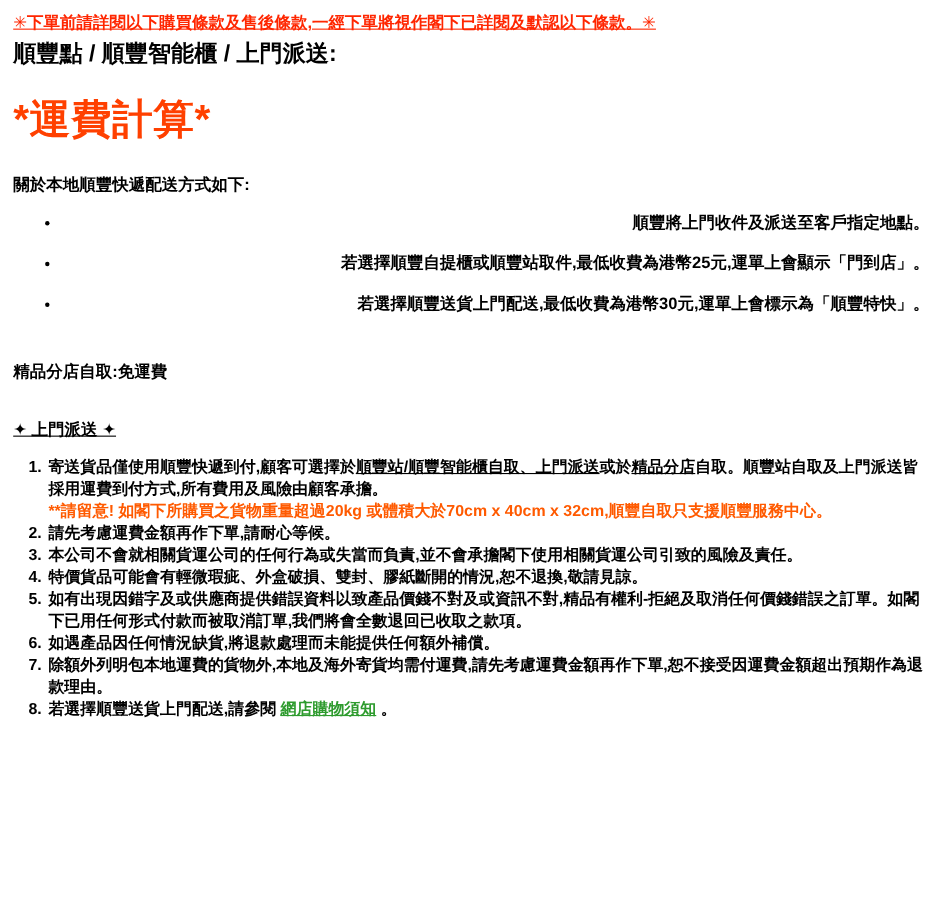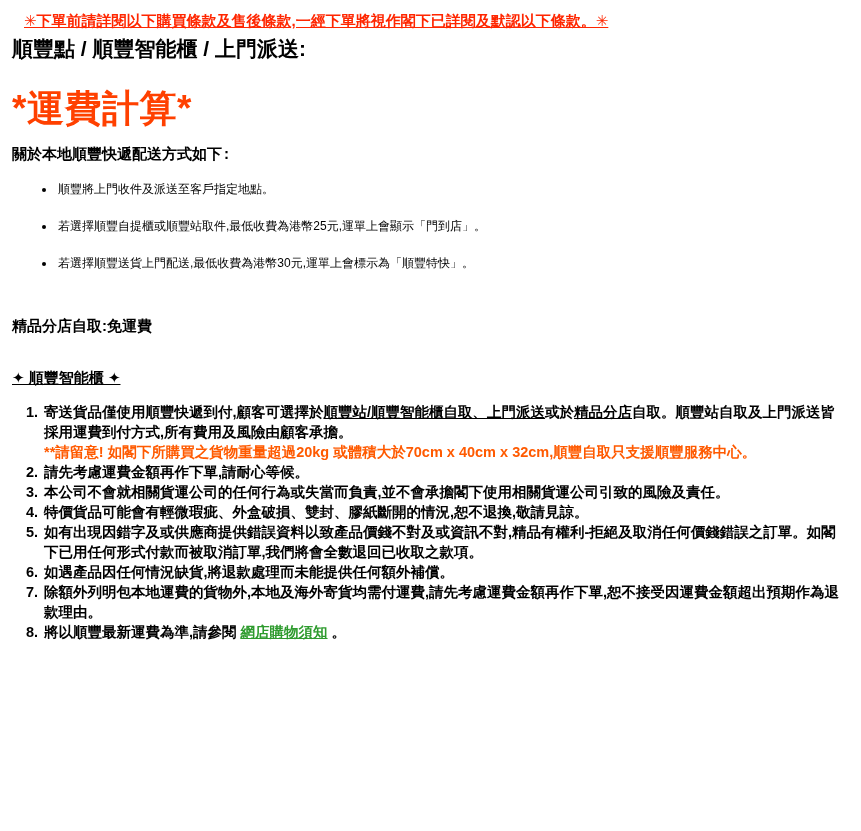--- a/index.html
+++ b/index.html
@@ -14,21 +14,21 @@
   html,body{margin:0;padding:0;}
   body{
     width:861px;height:831px;overflow:hidden;
     background:var(--page_bg);
     color:var(--text_black);
     font-family:"Liberation Sans","DejaVu Sans",sans-serif;
   }
   .page{padding:10px 16px 0 12px;}
 
   .top-notice{
-    margin:2px 12px 0;
+    margin:2px 0 0;
     color:var(--top_red);
     font-size:15px;line-height:1.25;
     font-weight:bold;
     text-decoration:underline;
   }
   .sec-heading{
     margin:48px 0 0;
     font-size:17px;line-height:1.2;
     font-weight:bold;
     text-decoration:underline;
@@ -44,27 +44,28 @@
     font-size:37px;line-height:1.15;
     font-weight:bold;
     letter-spacing:0.5px;
   }
   .body-bold{
     margin:18px 0 0;
     font-size:15px;line-height:22px;
     font-weight:bold;
     max-width:840px;
   }
-  .intro{margin-top:14px;font-family:Liberation Mono, monospace;}
+  .intro{margin-top:27px;}
   .bullets{
     margin:12px 0 0;
     padding-left:44px;
-    font-size:12px;line-height:21px;
-    font-weight:normal;
+    font-size:15px;line-height:21px;
+    font-weight:bold;
     list-style:disc;
+    text-align:right;
   }
   .bullets li{margin-bottom:16px;padding-left:2px;}
   .note{
     margin:26px 0 0;
     font-size:14px;line-height:18px;
     font-weight:400;
   }
   .pickup{
     margin:41px 0 0;
     font-size:15px;line-height:21px;
@@ -110,31 +111,31 @@
 
   <ul class="bullets">
     <li>順豐將上門收件及派送至客戶指定地點。</li>
     <li>若選擇順豐自提櫃或順豐站取件,最低收費為港幣25元,運單上會顯示「門到店」。</li>
     <li>若選擇順豐送貨上門配送,最低收費為港幣30元,運單上會標示為「順豐特快」。</li>
   </ul>
 
 
   <p class="pickup">精品分店自取:免運費</p>
 
-  <h2 class="terms-heading">✦ 順豐智能櫃 ✦</h2>
+  <h2 class="terms-heading">✦ 上門派送 ✦</h2>
 
   <ol class="terms">
     <li>
       <span>寄送貨品僅使用順豐快遞到付,顧客可選擇於</span><span class="u">順豐站/順豐智能櫃自取、上門派送</span><span>或於</span><span class="u">精品分店</span><span>自取。順豐站自取及上門派送皆採用運費到付方式,所有費用及風險由顧客承擔。</span>
       <span class="warn">**請留意! 如閣下所購買之貨物重量超過20kg 或體積大於70cm x 40cm x 32cm,順豐自取只支援順豐服務中心。</span>
     </li>
     <li>請先考慮運費金額再作下單,請耐心等候。</li>
     <li>本公司不會就相關貨運公司的任何行為或失當而負責,並不會承擔閣下使用相關貨運公司引致的風險及責任。</li>
     <li>特價貨品可能會有輕微瑕疵、外盒破損、雙封、膠紙斷開的情況,恕不退換,敬請見諒。</li>
     <li>如有出現因錯字及或供應商提供錯誤資料以致產品價錢不對及或資訊不對,精品有權利-拒絕及取消任何價錢錯誤之訂單。如閣下已用任何形式付款而被取消訂單,我們將會全數退回已收取之款項。</li>
     <li>如遇產品因任何情況缺貨,將退款處理而未能提供任何額外補償。</li>
     <li>除額外列明包本地運費的貨物外,本地及海外寄貨均需付運費,請先考慮運費金額再作下單,恕不接受因運費金額超出預期作為退款理由。</li>
     <li>
-      <span>將以順豐最新運費為準,請參閱 </span><a class="link">網店購物須知</a><span> 。</span>
+      <span>若選擇順豐送貨上門配送,請參閱 </span><a class="link">網店購物須知</a><span> 。</span>
     </li>
   </ol>
 
 </div>
 
 </body></html>

